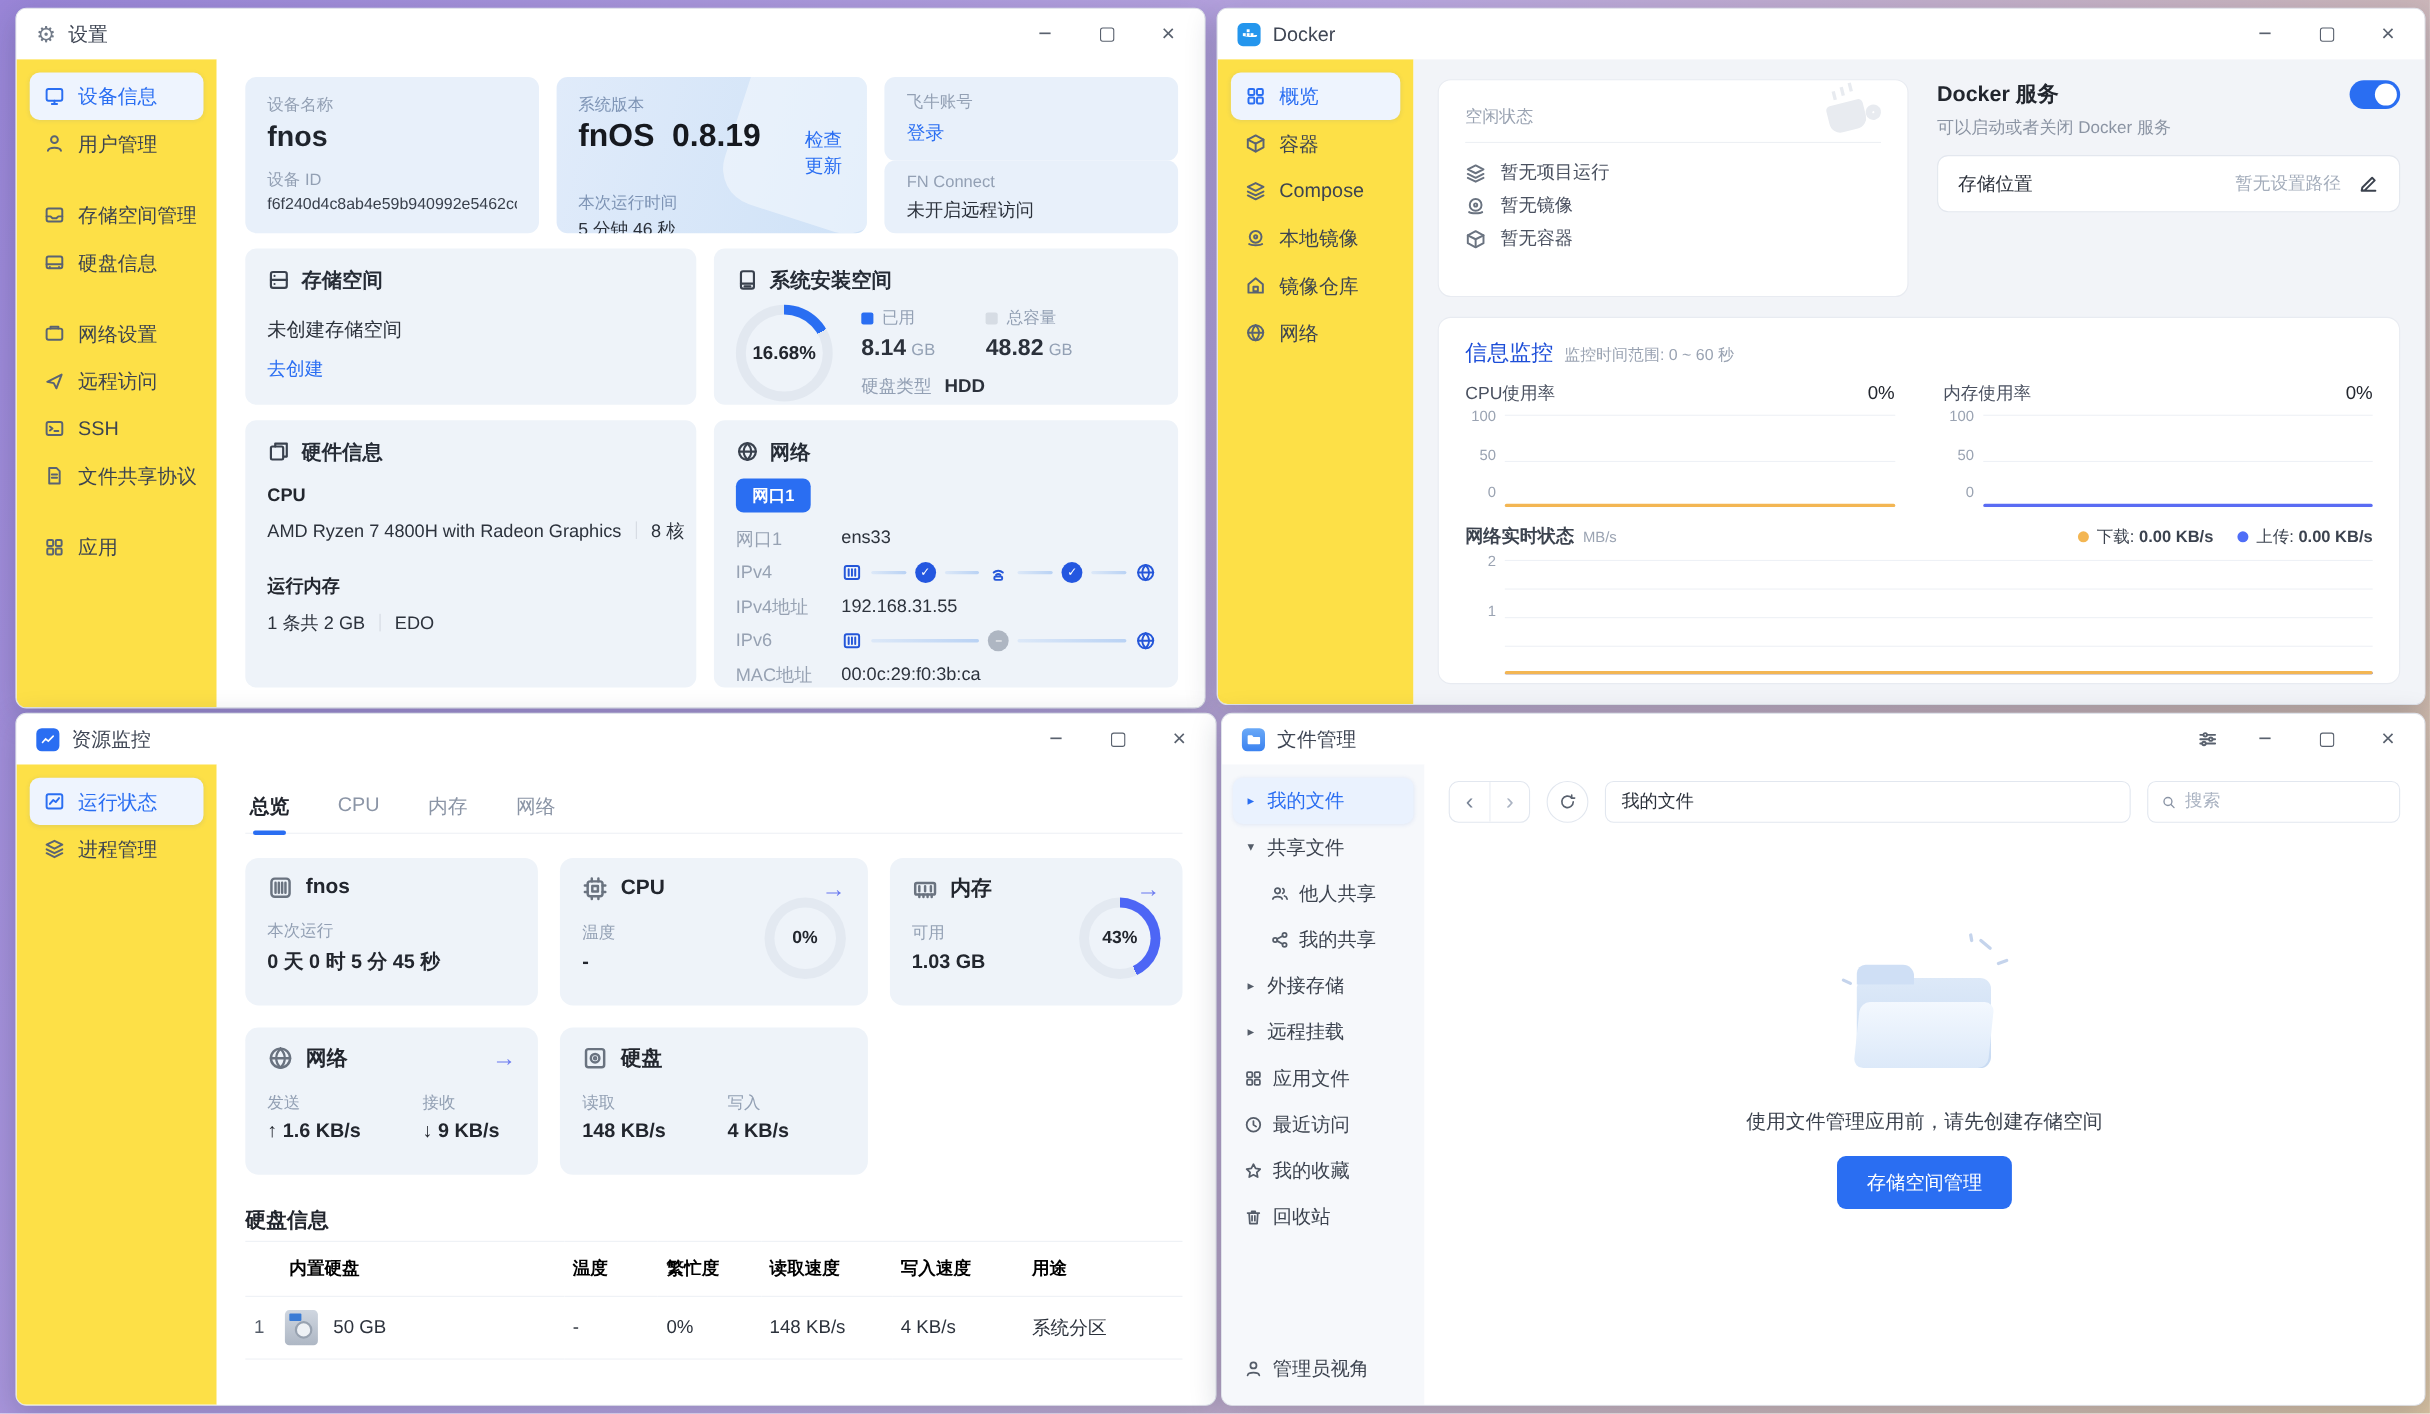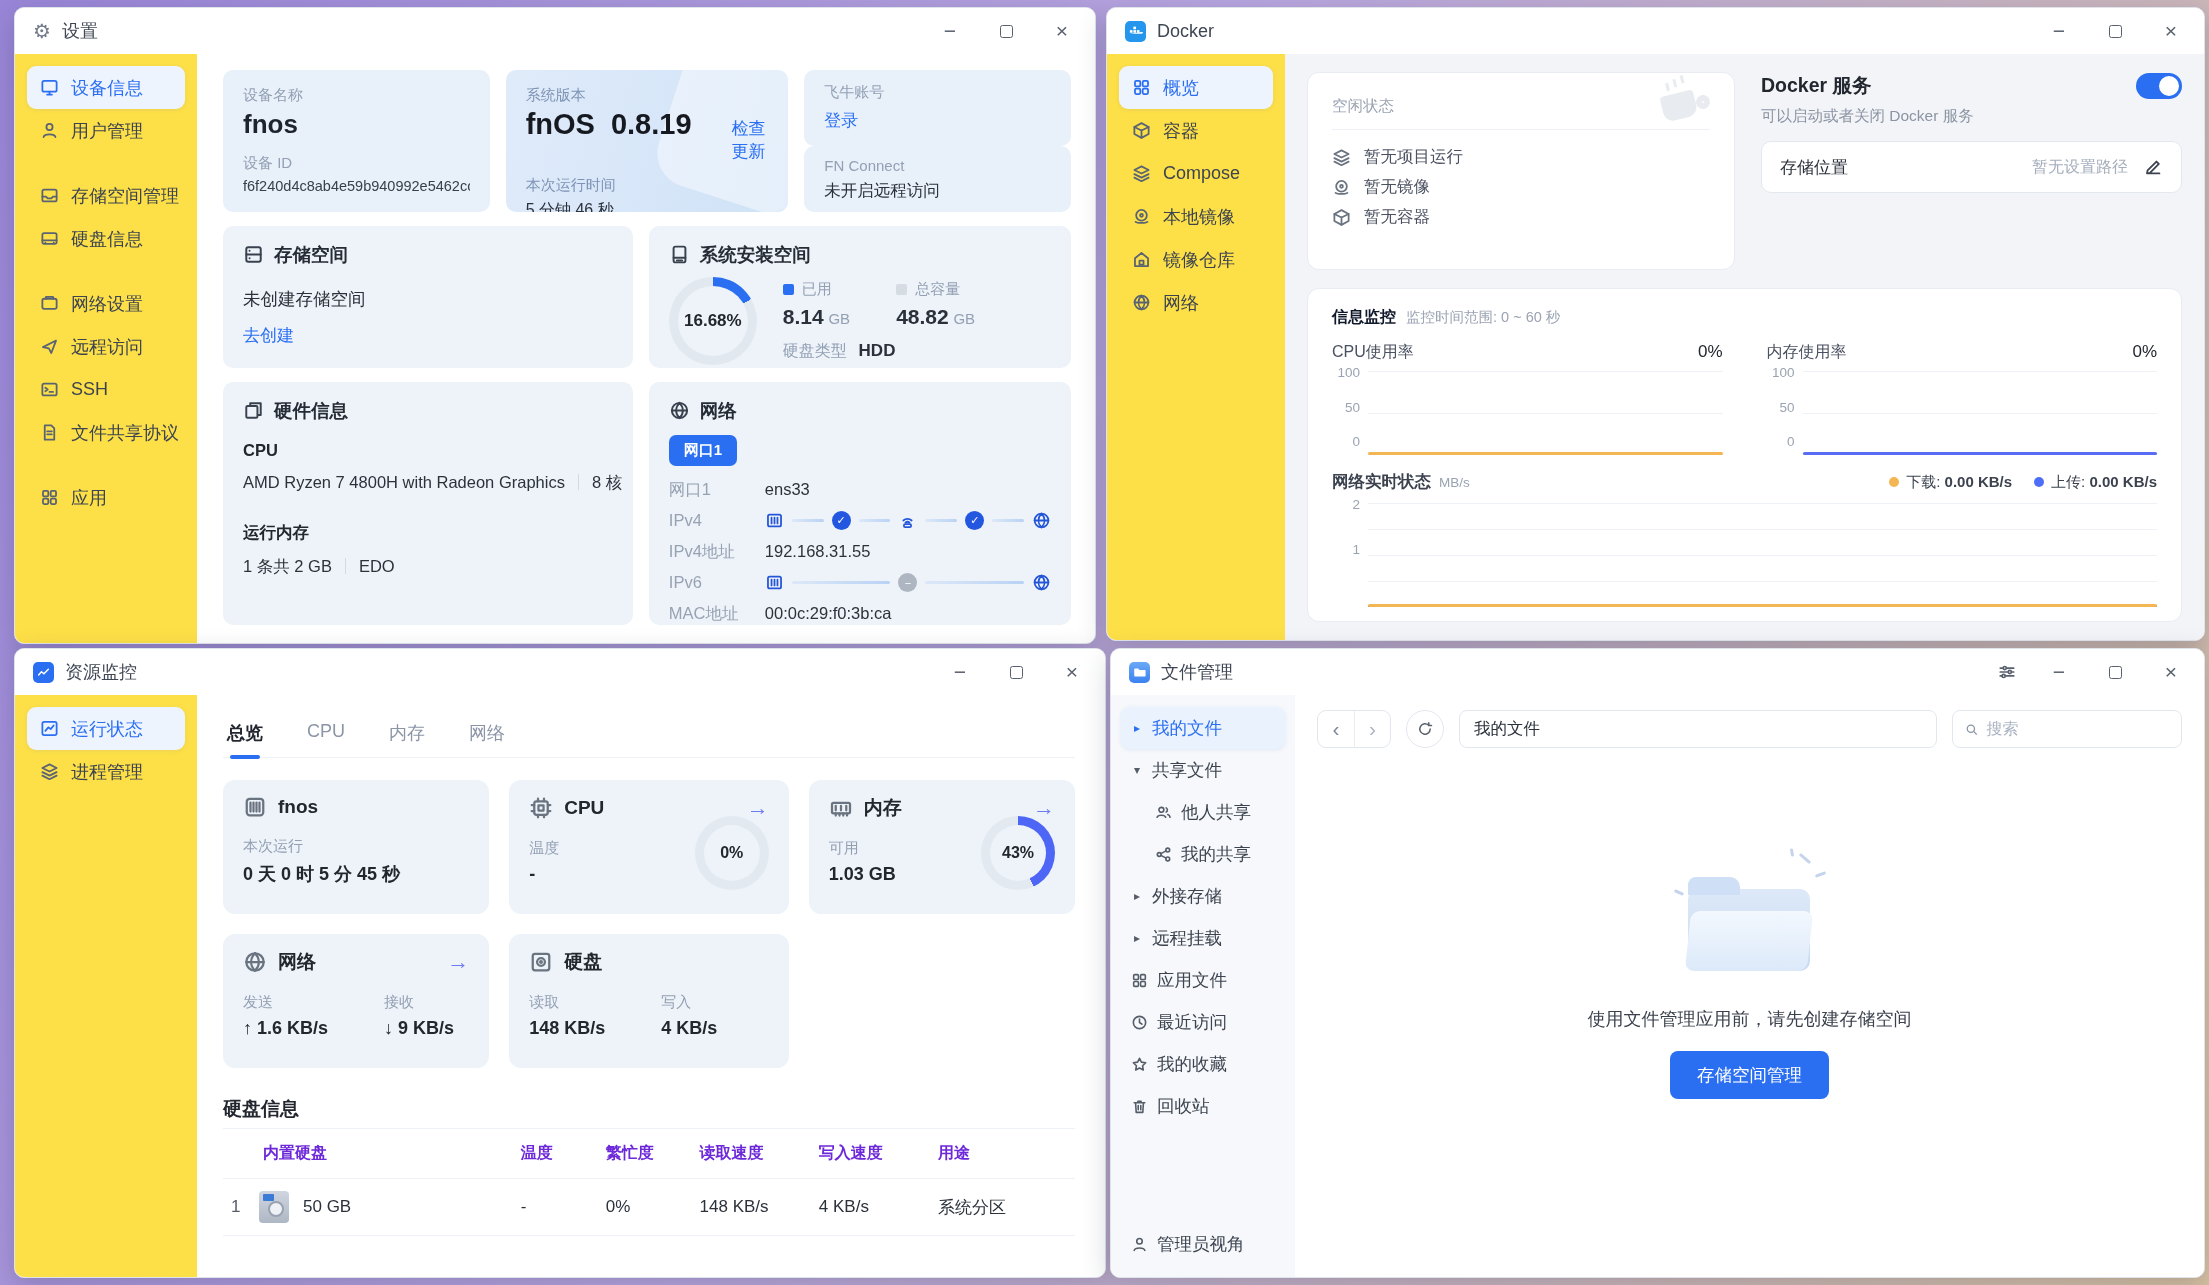--- a/index.html
+++ b/index.html
@@ -78,21 +78,21 @@
   .cup .cuphandle { position:absolute; left:40px; top:10px; width:14px; height:14px; border:6px solid #e8ebf0; border-radius:50%; transform:rotate(-14deg); }
   .cup .steam { position:absolute; top:-2px; left:10px; width:3px; height:8px; background:#e8ebf0; transform:rotate(-14deg); box-shadow:8px -2px 0 #e8ebf0,16px -4px 0 #e8ebf0; }
   .d-service h2 { font-size:19.5px; font-weight:700; color:#22262e; }
   .d-service .desc { color:#8b94a3; font-size:15.5px; margin-top:7px; }
   .d-setrow { background:#fff; border:1px solid #e3e7ee; border-radius:10px; height:52px; margin-top:14px;
     display:flex; align-items:center; padding:0 18px; font-size:17px; color:#2b313b; }
   .toggle { width:46px; height:26px; border-radius:13px; background:#2a6ef2; position:relative; flex:0 0 auto; }
   .toggle::after { content:""; position:absolute; right:3px; top:3px; width:20px; height:20px; border-radius:50%; background:#fff; }
   .d-monitor { flex:1; margin-top:18px; padding:18px 24px; display:flex; flex-direction:column; min-height:0; }
   .d-mon-head { display:flex; align-items:baseline; gap:10px; }
-  .d-mon-head .t { font-size:16px; font-weight:700; color:#0f172a; }
+  .d-mon-head .t { font-size:20px; font-weight:400; color:#1d4ed8; }
   .d-mon-head .r { font-size:14.5px; color:#9aa3b2; }
   .d-charts { display:grid; grid-template-columns:1fr 1fr; gap:44px; margin-top:14px; }
   .chart-label-row { display:flex; justify-content:space-between; font-size:16px; color:#4a5160; margin-bottom:8px; }
   .chart-label-row .pv { font-size:17px; color:#22262e; }
   .chart { display:flex; gap:8px; }
   .yaxis { width:28px; display:flex; flex-direction:column; justify-content:space-between; align-items:flex-end;
     color:#9aa3b2; font-size:13.5px; transform:translateY(-6px); padding-bottom:0; }
   .plot { flex:1; position:relative; height:84px; }
   .gridline { position:absolute; left:0; right:0; height:1px; background:#eef1f6; }
   .flatline { position:absolute; left:0; right:0; bottom:0; height:3px; border-radius:2px; }
@@ -113,21 +113,21 @@
   .m-card { background:#eef3f9; border-radius:12px; padding:15px 20px; height:134px; position:relative; }
   .m-card-head { display:flex; align-items:center; gap:11px; font-size:19px; font-weight:700; color:#22262e; }
   .m-card-head .ic { width:24px; height:24px; color:#6a7380; }
   .m-arrow { margin-left:auto; color:#6b7bf0; font-size:22px; font-weight:400; }
   .m-stats { display:flex; gap:56px; margin-top:18px; }
   .m-stat .sl { color:#93a0b4; font-size:15px; }
   .m-stat .sv { color:#22262e; font-size:18px; font-weight:600; margin-top:6px; }
   .m-donut { position:absolute; right:20px; top:36px; }
   .m-section-title { font-size:19px; font-weight:700; color:#22262e; margin:28px 0 6px; }
   table.disk { width:100%; border-collapse:collapse; }
-  table.disk th { text-align:left; color:#6d28d9; font-size:16px; font-weight:600; padding:14px 8px; border-bottom:1px solid #eef1f5; border-top:1px solid #eef1f5; }
+  table.disk th { text-align:left; color:#000000; font-size:16px; font-weight:600; padding:14px 8px; border-bottom:1px solid #eef1f5; border-top:1px solid #eef1f5; }
   table.disk td { padding:12px 8px; font-size:17px; color:#2c323c; border-bottom:1px solid #eef1f5; }
   .disk-cell { display:flex; align-items:center; gap:14px; }
   .disk-idx { color:#555d69; width:14px; }
   .hdd-mini { width:30px; height:32px; background:linear-gradient(#cfd6e0,#aeb7c4); border-radius:4px; position:relative; }
   .hdd-mini::before { content:""; position:absolute; left:4px; top:3px; width:11px; height:7px; background:#3a7bd5; border-radius:1px; }
   .hdd-mini::after { content:""; position:absolute; right:5px; top:10px; width:12px; height:12px; border-radius:50%; background:#eef1f5; border:2px solid #98a2b0; }
 
   
   .f-sidebar { width:184px; background:#f6f8fb; padding:12px 10px; display:flex; flex-direction:column; }
   .f-item { height:42px; border-radius:9px; display:flex; align-items:center; gap:9px; padding:0 10px; color:#3d4450; font-size:17.5px; white-space:nowrap; }

